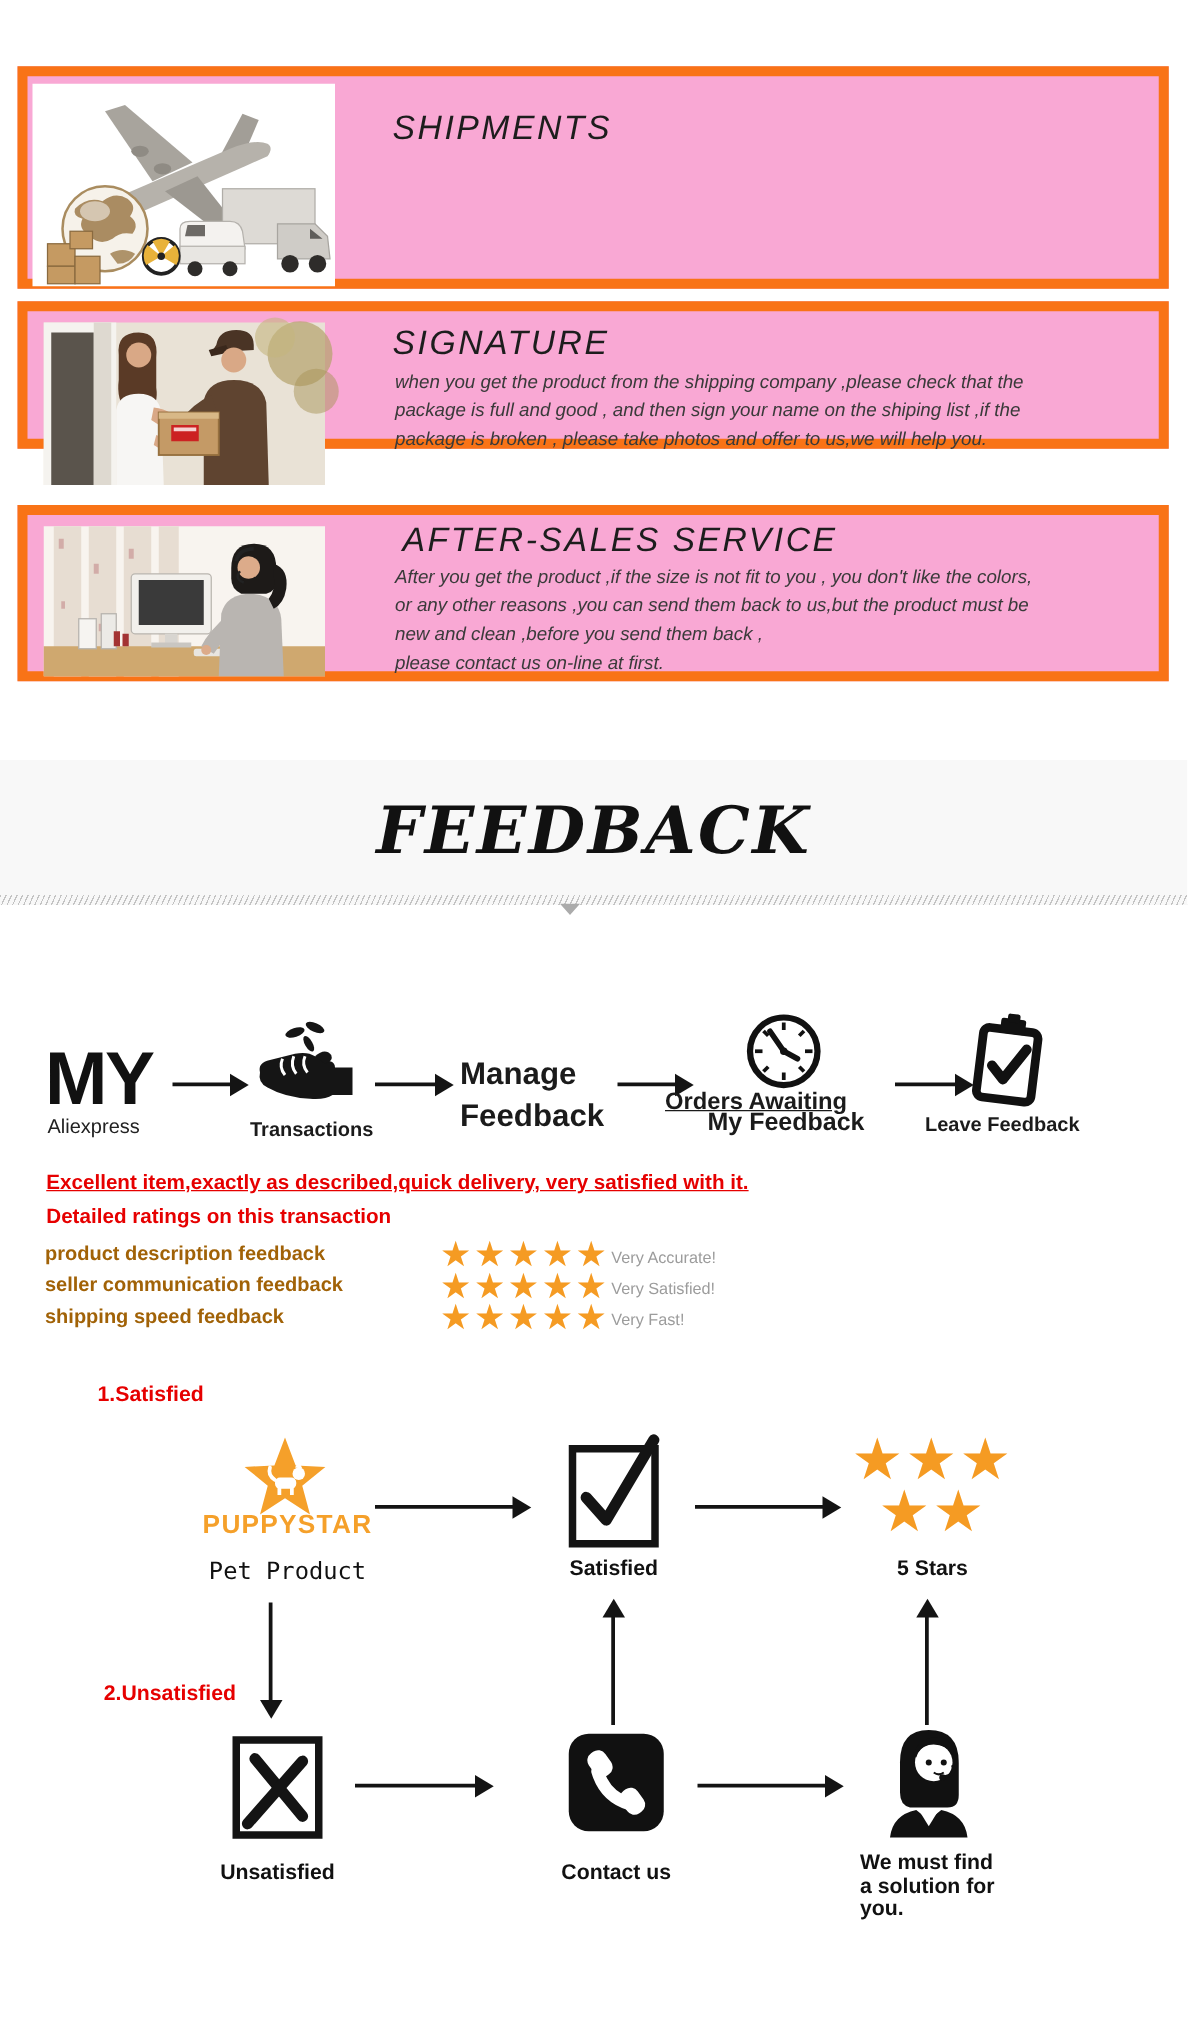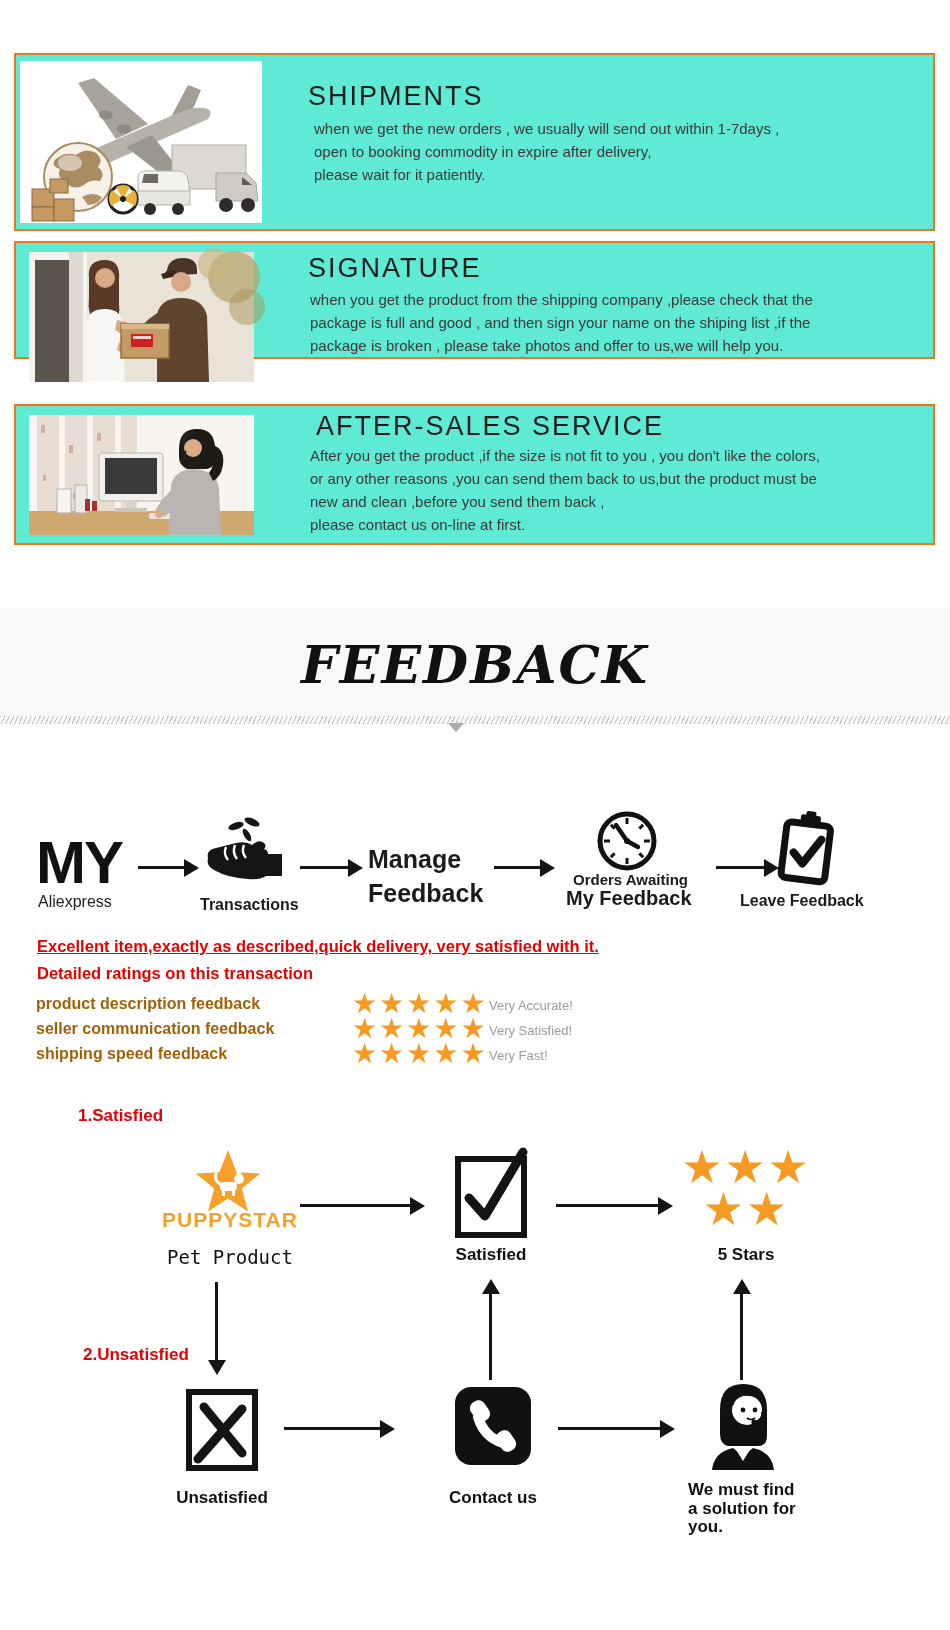--- a/index.html
+++ b/index.html
@@ -1,20 +1,20 @@
 <!DOCTYPE html>
 <html><head>
 <meta charset="utf-8">
 <style>
   html,body{margin:0;padding:0;background:#fff;}
   .page{position:relative;width:950px;height:1630px;background:#ffffff;
         font-family:"Liberation Sans",sans-serif;color:#1b1b1b;overflow:hidden;}
 
   
-  .info-box{position:absolute;left:14px;width:921px;border:2px solid #f97316;background:#5eead4;box-sizing:border-box;}
+  .info-box{position:absolute;left:14px;width:921px;border:8px solid #f97316;background:#f9a8d4;box-sizing:border-box;font-style:italic;}
   #sec1{top:53px;height:178px;}
   #sec2{top:241px;height:118px;}
   #sec3{top:404px;height:141px;}
   .sec-img{position:absolute;}
   #sec1 .sec-img{left:4px;top:6px;}
   #sec2 .sec-img{left:13px;top:9px;}
   #sec3 .sec-img{left:13px;top:9px;}
   .sec-title{position:absolute;font-size:27px;letter-spacing:2px;color:#1d1d1d;}
   #sec1 .sec-title{left:292px;top:26px;}
   #sec2 .sec-title{left:292px;top:10px;}
@@ -48,21 +48,21 @@
   
   #my-big{position:absolute;left:36px;top:828px;font-size:60px;font-weight:bold;letter-spacing:-2px;color:#111;}
   #my-label{position:absolute;left:38px;top:893px;font-size:16px;color:#222;}
   #arr-f1{left:138px;top:866px;width:48px;}
   #hand-icon{position:absolute;left:200px;top:814px;}
   #transactions-label{position:absolute;left:200px;top:896px;font-size:16px;font-weight:bold;}
   #arr-f2{left:300px;top:866px;width:50px;}
   #manage-label{position:absolute;left:368px;top:842px;font-size:25px;font-weight:bold;line-height:34px;}
   #arr-f3{left:494px;top:866px;width:48px;}
   #clock-icon{position:absolute;left:596px;top:810px;}
-  #orders-label1{position:absolute;left:573px;top:871px;font-size:15px;font-weight:bold;}
+  #orders-label1{position:absolute;left:532px;top:871px;font-size:19px;font-weight:bold;text-decoration:underline;}
   #orders-label2{position:absolute;left:566px;top:887px;font-size:20px;font-weight:bold;}
   #arr-f4{left:716px;top:866px;width:50px;}
   #clipboard-icon{position:absolute;left:775px;top:812px;}
   #leave-label{position:absolute;left:740px;top:892px;font-size:16px;font-weight:bold;}
 
   
   #review-line{position:absolute;left:37px;top:937px;font-size:16.5px;font-weight:bold;color:#e60000;text-decoration:underline;}
   #ratings-title{position:absolute;left:37px;top:964px;font-size:16.5px;font-weight:bold;color:#e60000;}
   .rating-row{position:absolute;left:36px;width:700px;height:25px;}
   #rrow0{top:995px;} #rrow1{top:1020px;} #rrow2{top:1045px;}
@@ -138,25 +138,20 @@
         <circle cx="103" cy="138" r="14" fill="#fff" stroke="#222" stroke-width="3"></circle>
         <g fill="#e8b23a">
           <path d="M103 138 L96 126 A14 14 0 0 1 110 126 Z"></path>
           <path d="M103 138 L91 145 A14 14 0 0 1 92 129 Z"></path>
           <path d="M103 138 L115 145 A14 14 0 0 0 114 129 Z"></path>
         </g>
         <circle cx="103" cy="138" r="3" fill="#222"></circle>
       </svg>
     </div>
     <div class="sec-title">SHIPMENTS</div>
-    <div class="sec-body">
-      <div>when we get the new orders , we usually will send out within 1-7days ,</div>
-      <div>open to booking commodity in expire after delivery,</div>
-      <div>please wait for it patiently.</div>
-    </div>
   </div>
 
   <div class="info-box" id="sec2">
     <div class="sec-img">
       <svg width="225" height="130" viewBox="0 0 225 130">
         <rect width="225" height="130" fill="#e9e2d6"></rect>
         <rect x="0" y="0" width="58" height="130" fill="#f5f3ef"></rect>
         <rect x="6" y="8" width="34" height="122" fill="#5a544c"></rect>
         <rect x="40" y="0" width="14" height="130" fill="#ded9d0"></rect>
         <circle cx="205" cy="25" r="26" fill="#b3a26b" opacity="0.7"></circle>

